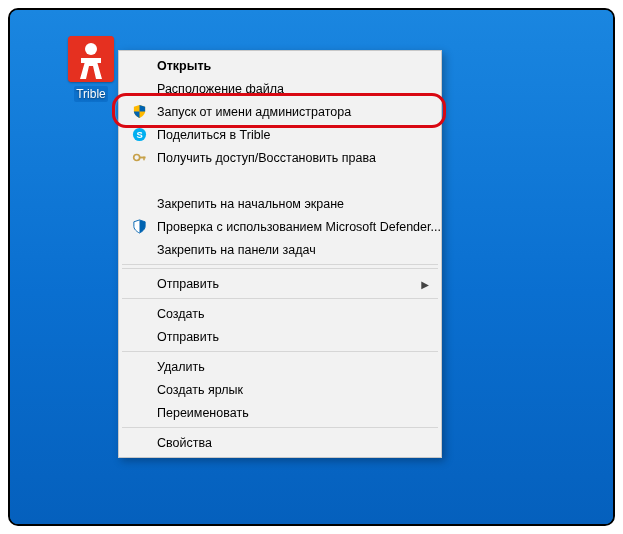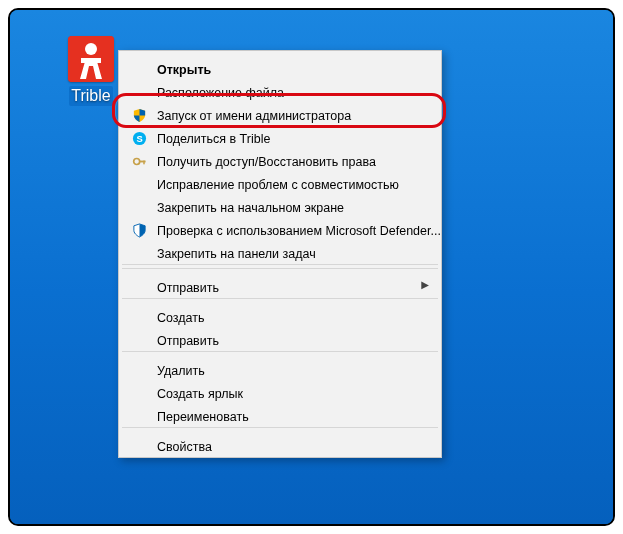--- a/index.html
+++ b/index.html
@@ -24,21 +24,21 @@
       position: absolute;
       inset: 0;
       background: linear-gradient(180deg, #1a86e0 0%, #0a6fd0 55%, #0560bd 100%);
     }
     .desktop-icon {
       position: absolute;
       top: 26px; left: 46px;
       width: 70px;
       text-align: center;
       color: #fff;
-      font-size: 16px;
+      font-size: 12px;
       cursor: pointer;
     }
     .desktop-icon .ico {
       width: 46px; height: 46px;
       margin: 0 auto 4px;
       background: #e53020;
       border-radius: 4px;
       position: relative;
       box-shadow: 0 1px 2px rgba(0,0,0,.3);
       overflow: hidden;
@@ -56,21 +56,21 @@
       top: 40px; left: 108px;
       width: 324px;
       background: #f2f2f2;
       border: 1px solid #c8c8c8;
       box-shadow: 3px 3px 8px rgba(0,0,0,.28);
       padding: 3px 2px;
       color: #000;
     }
     .menu-item {
       display: flex;
-      align-items: flex-end;
+      align-items: center;
       height: 23px;
       padding: 0 20px 0 8px;
       cursor: default;
       position: relative;
     }
     .menu-item .mi-icon {
       width: 20px; height: 16px;
       flex: 0 0 20px;
       display: flex; align-items: center; justify-content: center;
     }
@@ -161,21 +161,20 @@
             <circle cx="5" cy="8" r="3.2" fill="none" stroke="#c7a14a" stroke-width="1.8"></circle>
             <rect x="7.5" y="7" width="7" height="2" fill="#c7a14a"></rect>
             <rect x="12" y="7" width="1.6" height="4" fill="#c7a14a"></rect>
           </svg>
         </span>
         <span class="mi-label">Получить доступ/Восстановить права</span>
       </div>
 
       <div class="menu-item">
         <span class="mi-icon"></span>
-        <span class="mi-label">Исправление проблем с совместимостью</span>
       </div>
 
       <div class="menu-item">
         <span class="mi-icon"></span>
         <span class="mi-label">Закрепить на начальном экране</span>
       </div>
 
       <div class="menu-item">
         <span class="mi-icon">
           <svg width="15" height="15" viewBox="0 0 16 16">

